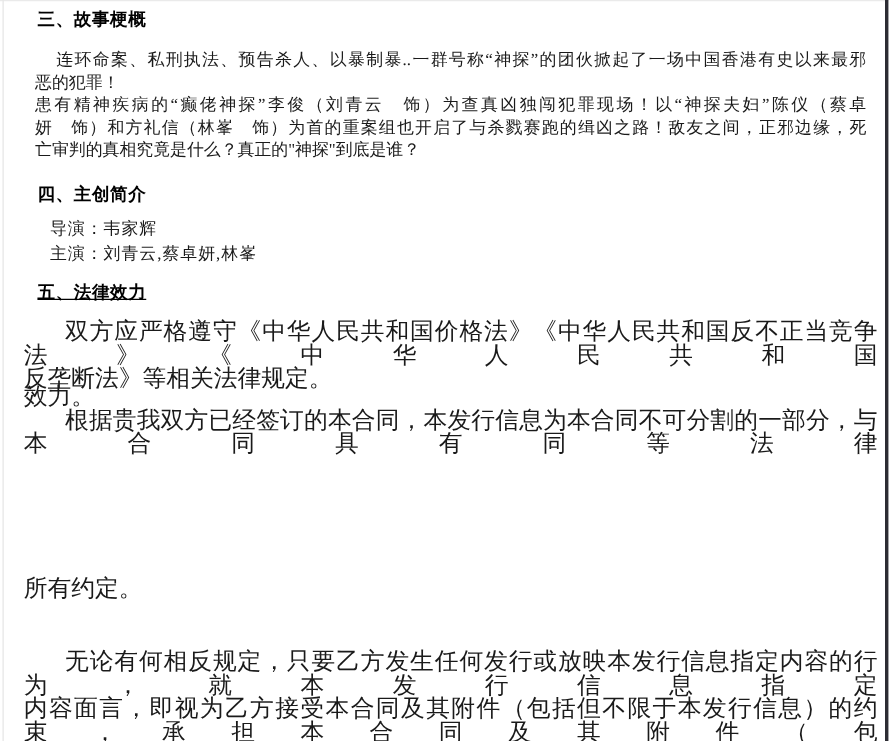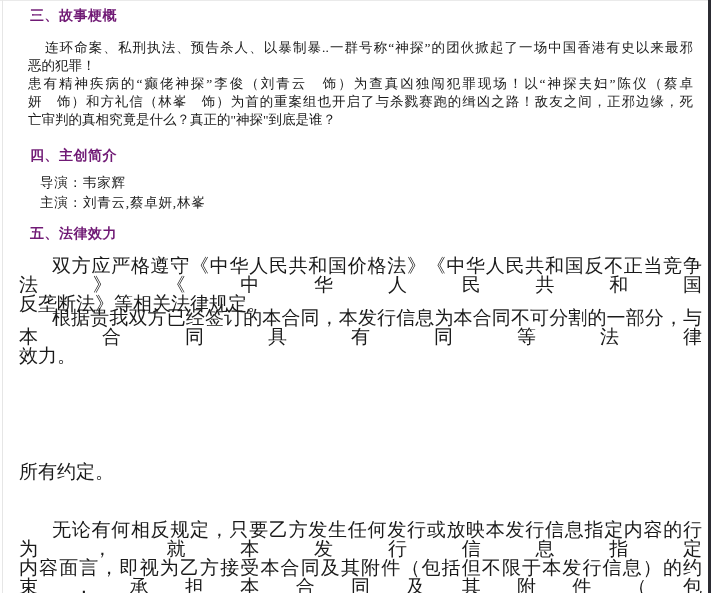--- a/index.html
+++ b/index.html
@@ -29,26 +29,26 @@
     background: #2c2c33;
   }
   .hd {
     position: absolute;
     left: 30px;
     margin: 0;
     font-family: "Liberation Sans", "DejaVu Sans", sans-serif;
     font-weight: bold;
     font-size: 14px;
     letter-spacing: 0.5px;
-    color: #701a75;
+    color: #000000;
     white-space: nowrap;
   }
   #hd-story { top: 7px; }
   #hd-cast  { top: 147px; }
-  #hd-legal { top: 225px; }
+  #hd-legal { top: 225px; text-decoration: underline; }
 
   .story {
     position: absolute;
     top: 39px;
     left: 28px;
     width: 665px;
     font-size: 13.5px;
     line-height: 18px;
   }
   .credits {
@@ -107,22 +107,22 @@
   </div>
 
   <h3 class="hd" id="hd-legal">五、法律效力</h3>
 
   <div class="legal-p" id="legal-p1">
     <div class="ln just ind2">双方应严格遵守《中华人民共和国价格法》《中华人民共和国反不正当竞争法》《中华人民共和国</div>
     <div class="ln">反垄断法》等相关法律规定。</div>
   </div>
 
   <div class="legal-p" id="legal-p2">
+    <div class="ln">效力。</div>
     <div class="ln just ind2">根据贵我双方已经签订的本合同，本发行信息为本合同不可分割的一部分，与本合同具有同等法律</div>
-    <div class="ln">效力。</div>
   </div>
 
   <div class="legal-p" id="legal-p3">
     <div class="ln">所有约定。</div>
   </div>
 
   <div class="legal-p" id="legal-p4">
     <div class="ln just ind2">无论有何相反规定，只要乙方发生任何发行或放映本发行信息指定内容的行为，就本发行信息指定</div>
     <div class="ln just">内容面言，即视为乙方接受本合同及其附件（包括但不限于本发行信息）的约束，承担本合同及其附件（包</div>
   </div>

